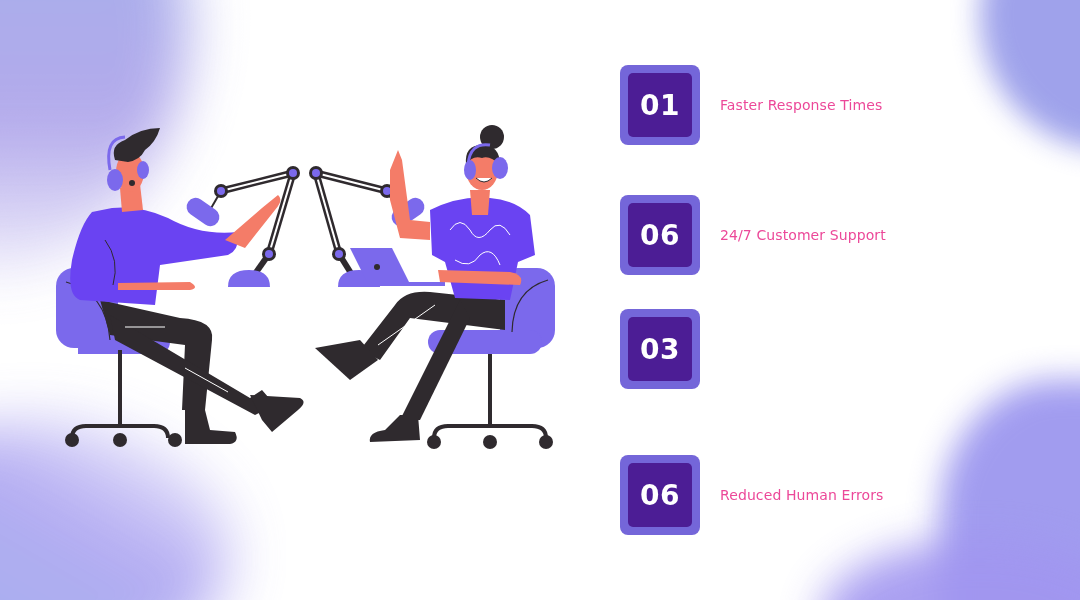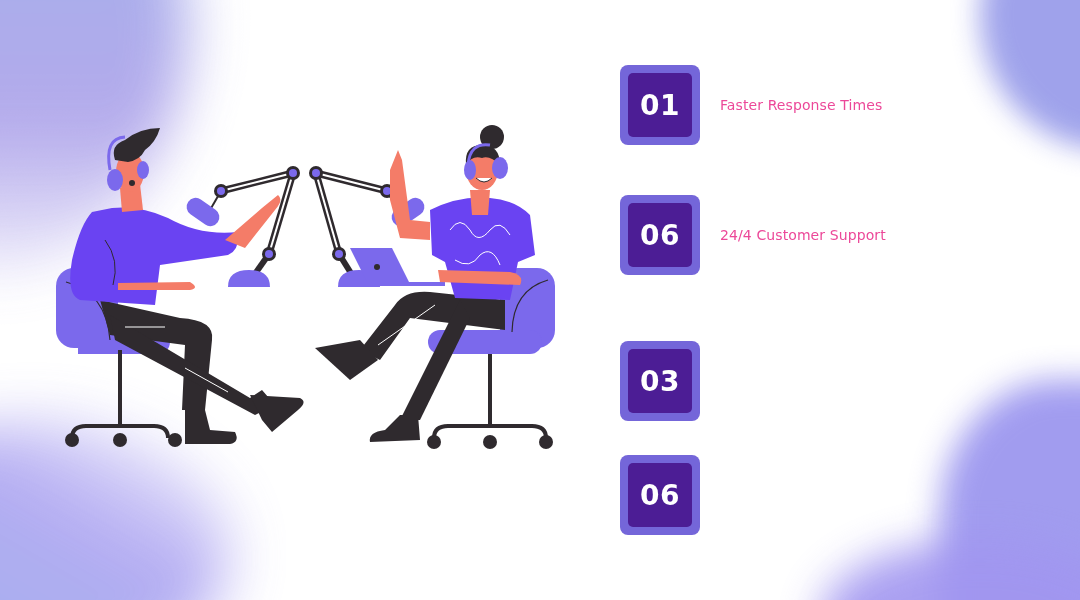--- a/index.html
+++ b/index.html
@@ -167,25 +167,26 @@
   <div class="feature" style="top:0px">
     <div class="badge">
       <div class="badge-inner">01</div>
     </div>
     <div class="feature-label">Faster Response Times</div>
   </div>
   <div class="feature" style="top:130px">
     <div class="badge">
       <div class="badge-inner">06</div>
     </div>
-    <div class="feature-label">24/4 Customer Support</div>
+    <div class="feature-label">24/7 Customer Support</div>
   </div>
-  <div class="feature" style="top:276px">
+  <div class="feature" style="top:244px">
     <div class="badge">
       <div class="badge-inner">03</div>
     </div>
   </div>
   <div class="feature" style="top:390px">
     <div class="badge">
       <div class="badge-inner">06</div>
     </div>
+    <div class="feature-label">Reduced Human Errors</div>
   </div>
 </div>
 
 </body></html>

